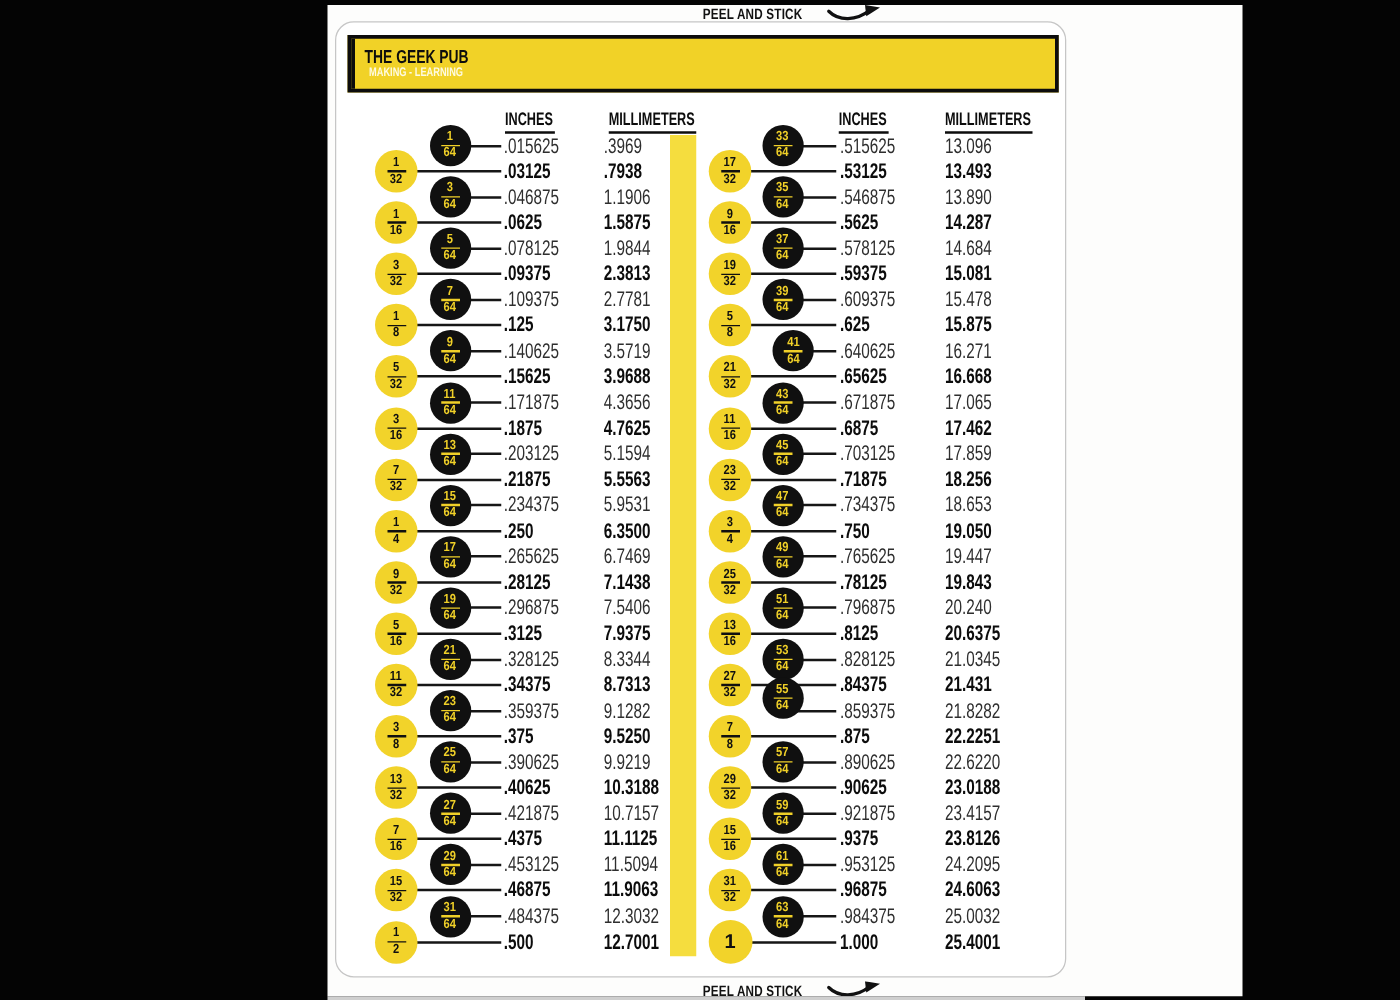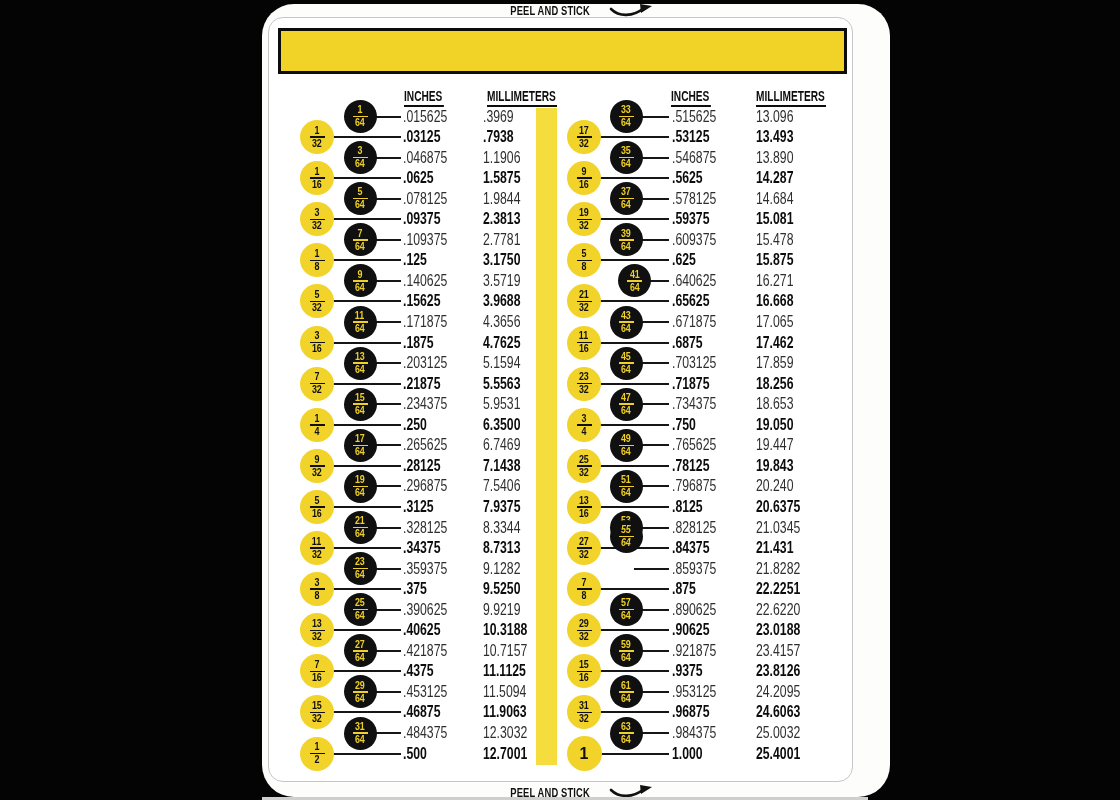--- a/index.html
+++ b/index.html
@@ -1,18 +1,18 @@
 <!DOCTYPE html>
 <html><head>
 <meta charset="utf-8">
 <style>
   html,body{margin:0;padding:0;background:#040404;}
   .canvas{position:relative;width:1120px;height:800px;background:#040404;overflow:hidden;
           font-family:"Liberation Sans",sans-serif;-webkit-font-smoothing:antialiased;}
-  .page{position:absolute;left:262px;top:4px;width:628px;height:793px;background:#fdfdfc;border-radius:32px;}
+  .page{position:absolute;left:262px;top:4px;width:732px;height:793px;background:#fdfdfc;}
   .bottom-strip{position:absolute;left:262px;top:797px;width:606px;height:3px;background:#cfcfcf;}
 
   .peel{position:absolute;left:0;width:100%;display:flex;align-items:center;justify-content:center;gap:7px;}
   .peel-top{top:0;height:14px;}
   .peel-bottom{top:781px;height:15px;}
   .peel-label{font-weight:bold;font-size:12px;color:#111;letter-spacing:.2px;
               transform:scaleX(.78);transform-origin:center;white-space:nowrap;}
   .peel svg{display:block;}
 
   .card{position:absolute;left:6px;top:13px;width:583px;height:763px;background:#ffffff;
@@ -60,20 +60,24 @@
       <span class="peel-label">PEEL AND STICK</span>
       <svg width="44" height="15" viewBox="0 0 44 15">
         <path d="M2,5 C10,13 24,13 35,4" fill="none" stroke="#111" stroke-width="2.6" stroke-linecap="round"></path>
         <polygon points="31,0 43,2 32,9" fill="#111"></polygon>
       </svg>
     </div>
 
     <div class="card"></div>
 
     <div class="titlebar">
+      <div class="brand">
+        <div class="brand-name">THE GEEK PUB</div>
+        <div class="brand-tag">MAKING - LEARNING</div>
+      </div>
     </div>
 
     <div class="col-header" style="left:142px;">INCHES</div>
     <div class="col-header" style="left:225px;">MILLIMETERS</div>
     <div class="col-header" style="left:409px;">INCHES</div>
     <div class="col-header" style="left:494px;">MILLIMETERS</div>
 
     <div class="divider-bar"></div>
 
     <div>
@@ -505,21 +509,21 @@
         <div class="val m" style="left: 494px; top: 514.5px;">21.0345</div>
         <div class="conn-line" style="left: 330px; width: 77px; top: 543.05px;"></div>
         <div class="circ M" style="height: 34px; width: 34px; left: 305px; top: 527.05px;">
           <div class="fnum">27</div>
           <div class="fbar"></div>
           <div class="fden">32</div>
         </div>
         <div class="val M" style="left: 410px; top: 535.05px;">.84375</div>
         <div class="val M" style="left: 494px; top: 535.05px;">21.431</div>
         <div class="conn-line" style="left: 372px; width: 35px; top: 563.6px;"></div>
-        <div class="circ m" style="height: 33px; width: 33px; left: 347.5px; top: 516px; font-style: italic;">
+        <div class="circ m" style="height: 33px; width: 33px; left: 347.5px; top: 538px;">
           <div class="fnum">55</div>
           <div class="fbar"></div>
           <div class="fden">64</div>
         </div>
         <div class="val m" style="left: 410px; top: 555.6px;">.859375</div>
         <div class="val m" style="left: 494px; top: 555.6px;">21.8282</div>
         <div class="conn-line" style="left: 330px; width: 77px; top: 584.15px;"></div>
         <div class="circ M" style="height: 34px; width: 34px; left: 305px; top: 568.15px;">
           <div class="fnum">7</div>
           <div class="fbar"></div>

